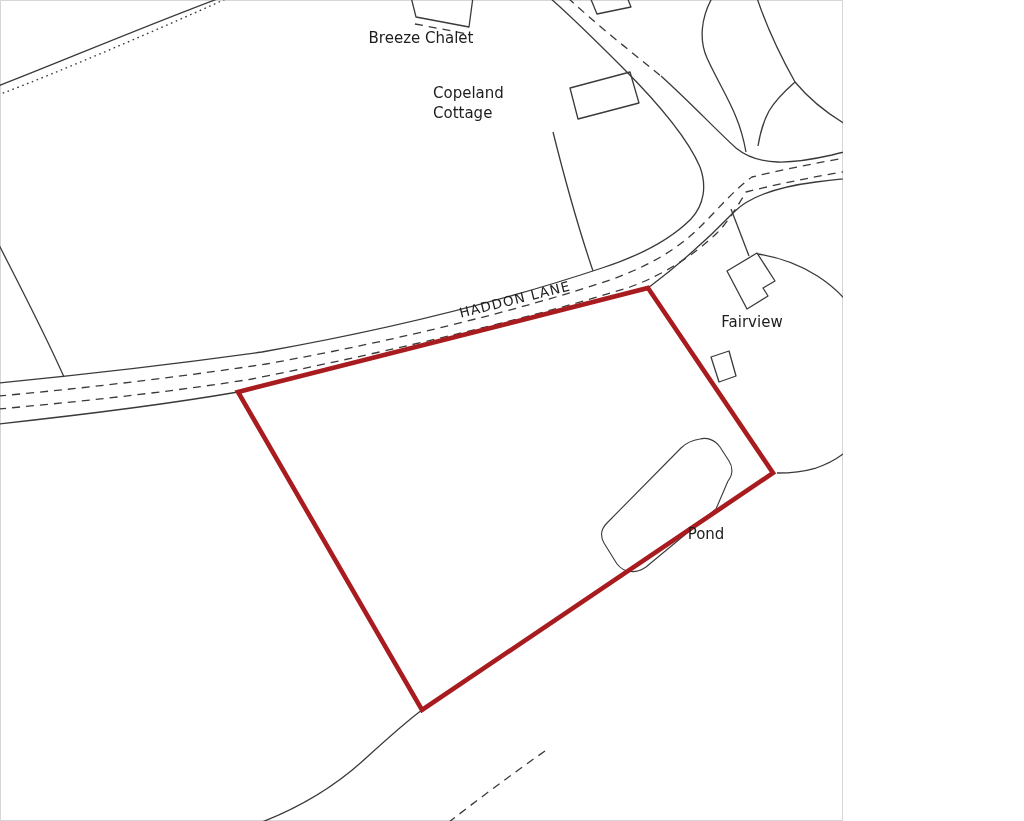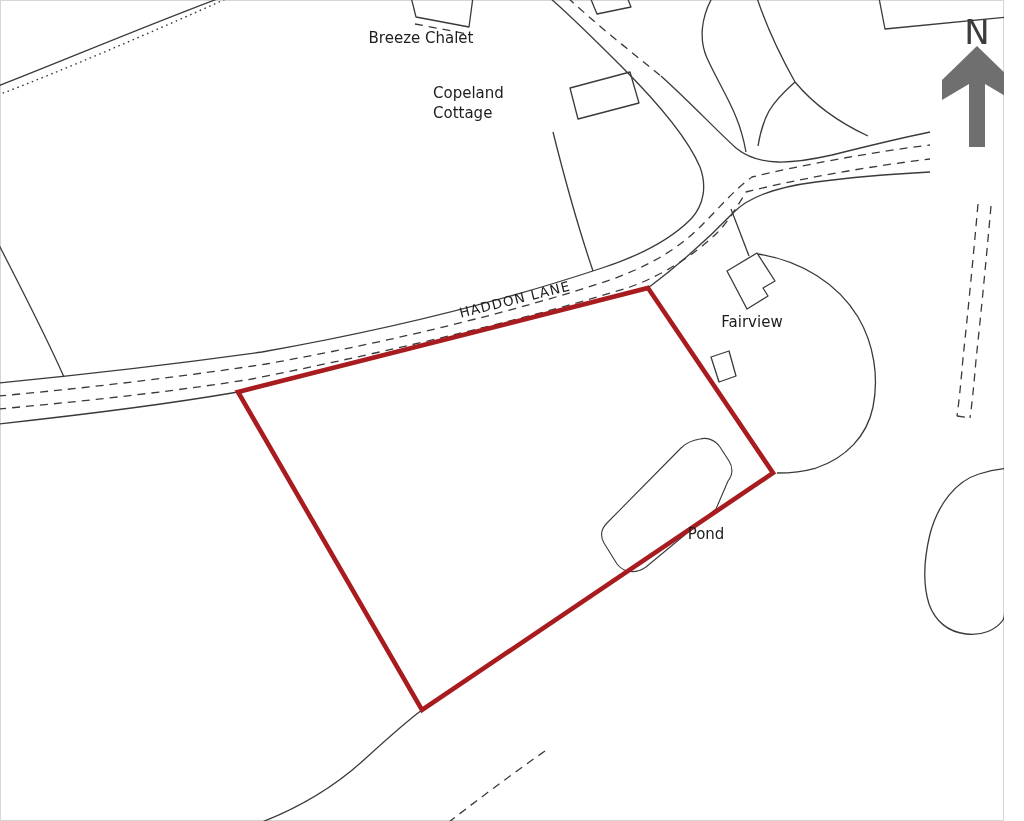--- a/index.html
+++ b/index.html
@@ -1,17 +1,17 @@
 <!DOCTYPE html>
 <html style="--boundary-red: #a81b1e; --map-line: #3a3a3a; --label-text: #1d1d1d; --north-arrow-gray: #6f6f6f; --background: #ffffff;"><head>
 <meta charset="utf-8">
 <style>
   html,body { margin:0; padding:0; background:#fff; }
   .map-frame {
-    position:relative; width:1004px; height:821px; overflow:hidden;
+    position:relative; width:843px; height:821px; overflow:hidden;
     background: var(--background, #ffffff);
     box-shadow: inset 0 0 0 1px #d6d6d6;
     font-family: "DejaVu Sans", "Liberation Sans", sans-serif;
     text-align: right;
   }
   svg { display:block; }
   .ln   { fill:none; stroke: var(--map-line, #3a3a3a); stroke-width:1.3;
           stroke-linejoin:round; stroke-linecap:butt; }
   .dashed { stroke-dasharray: 8 6; }
   .dotted { stroke-dasharray: 1.6 3.6; stroke-width:1.4; }

